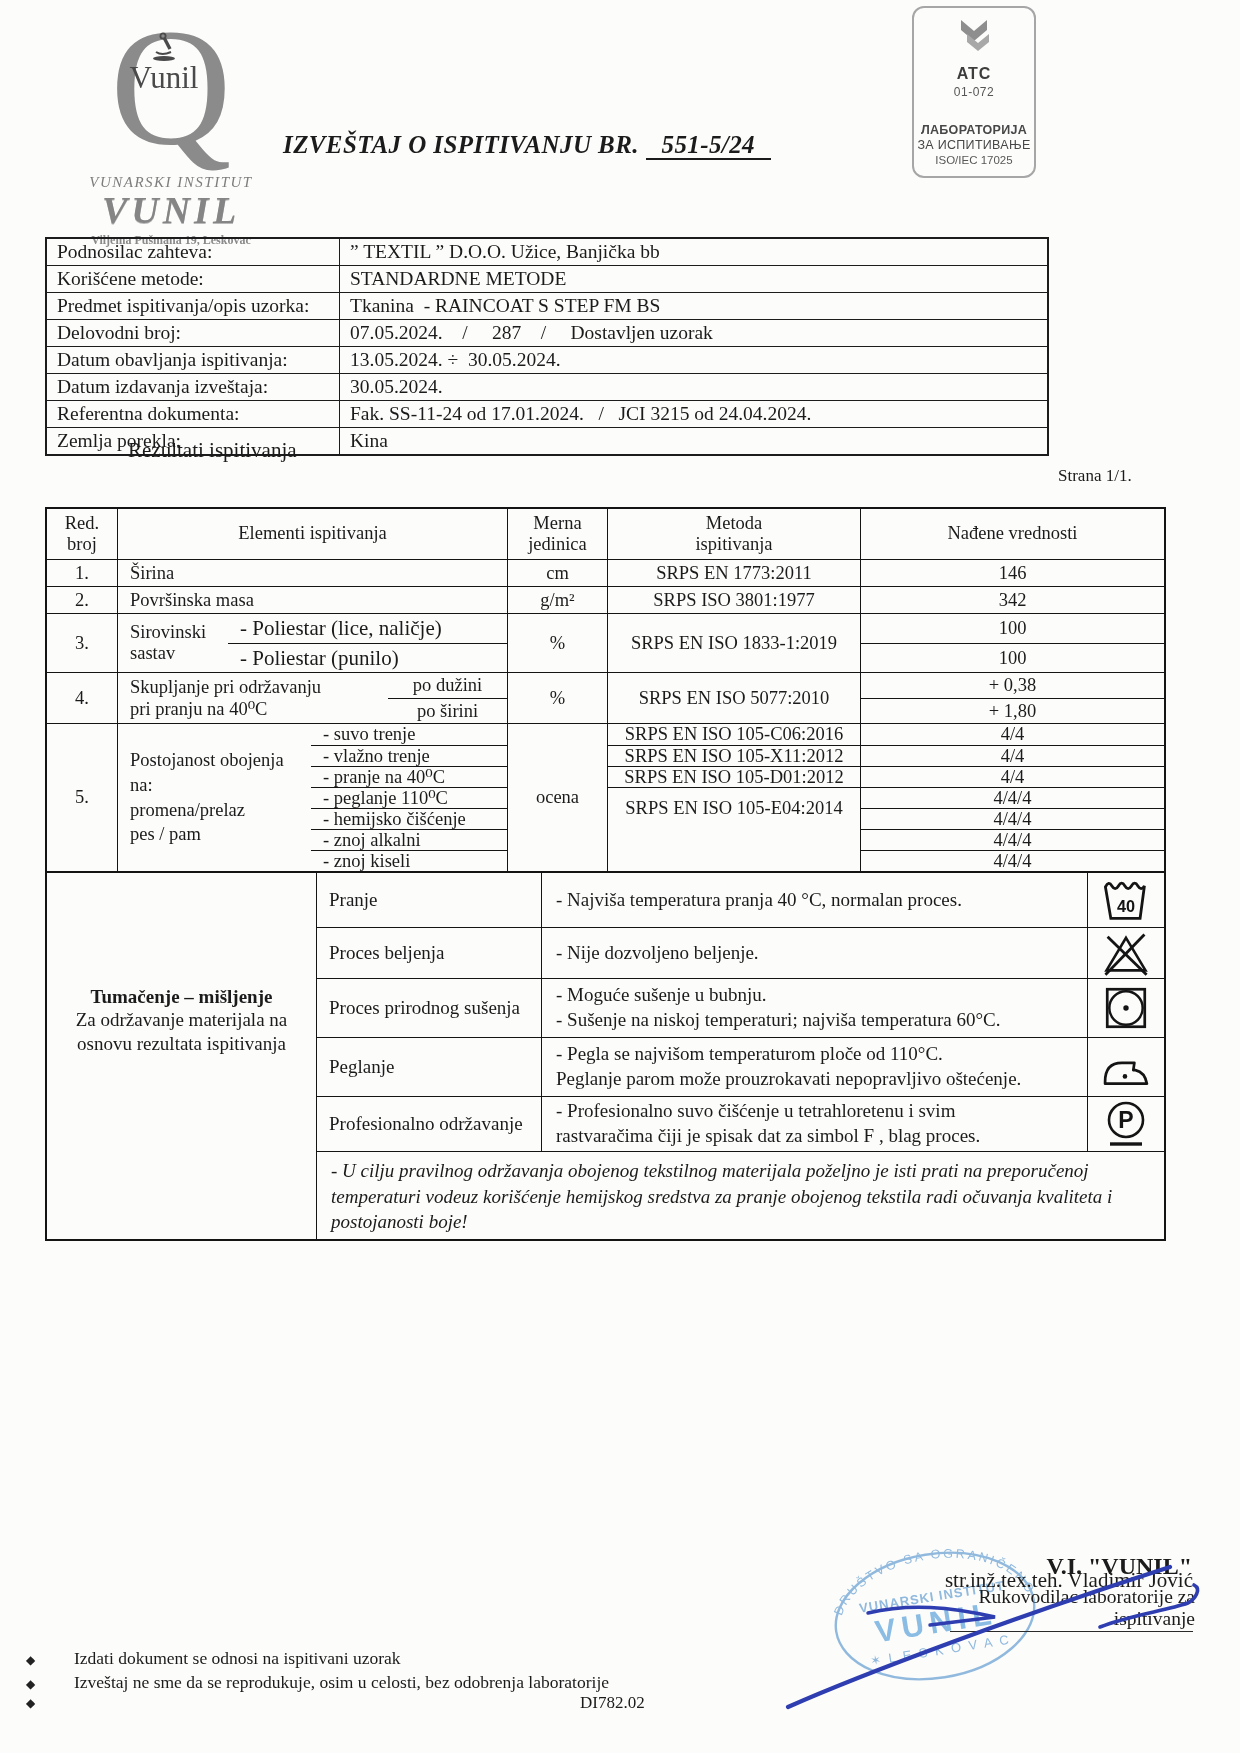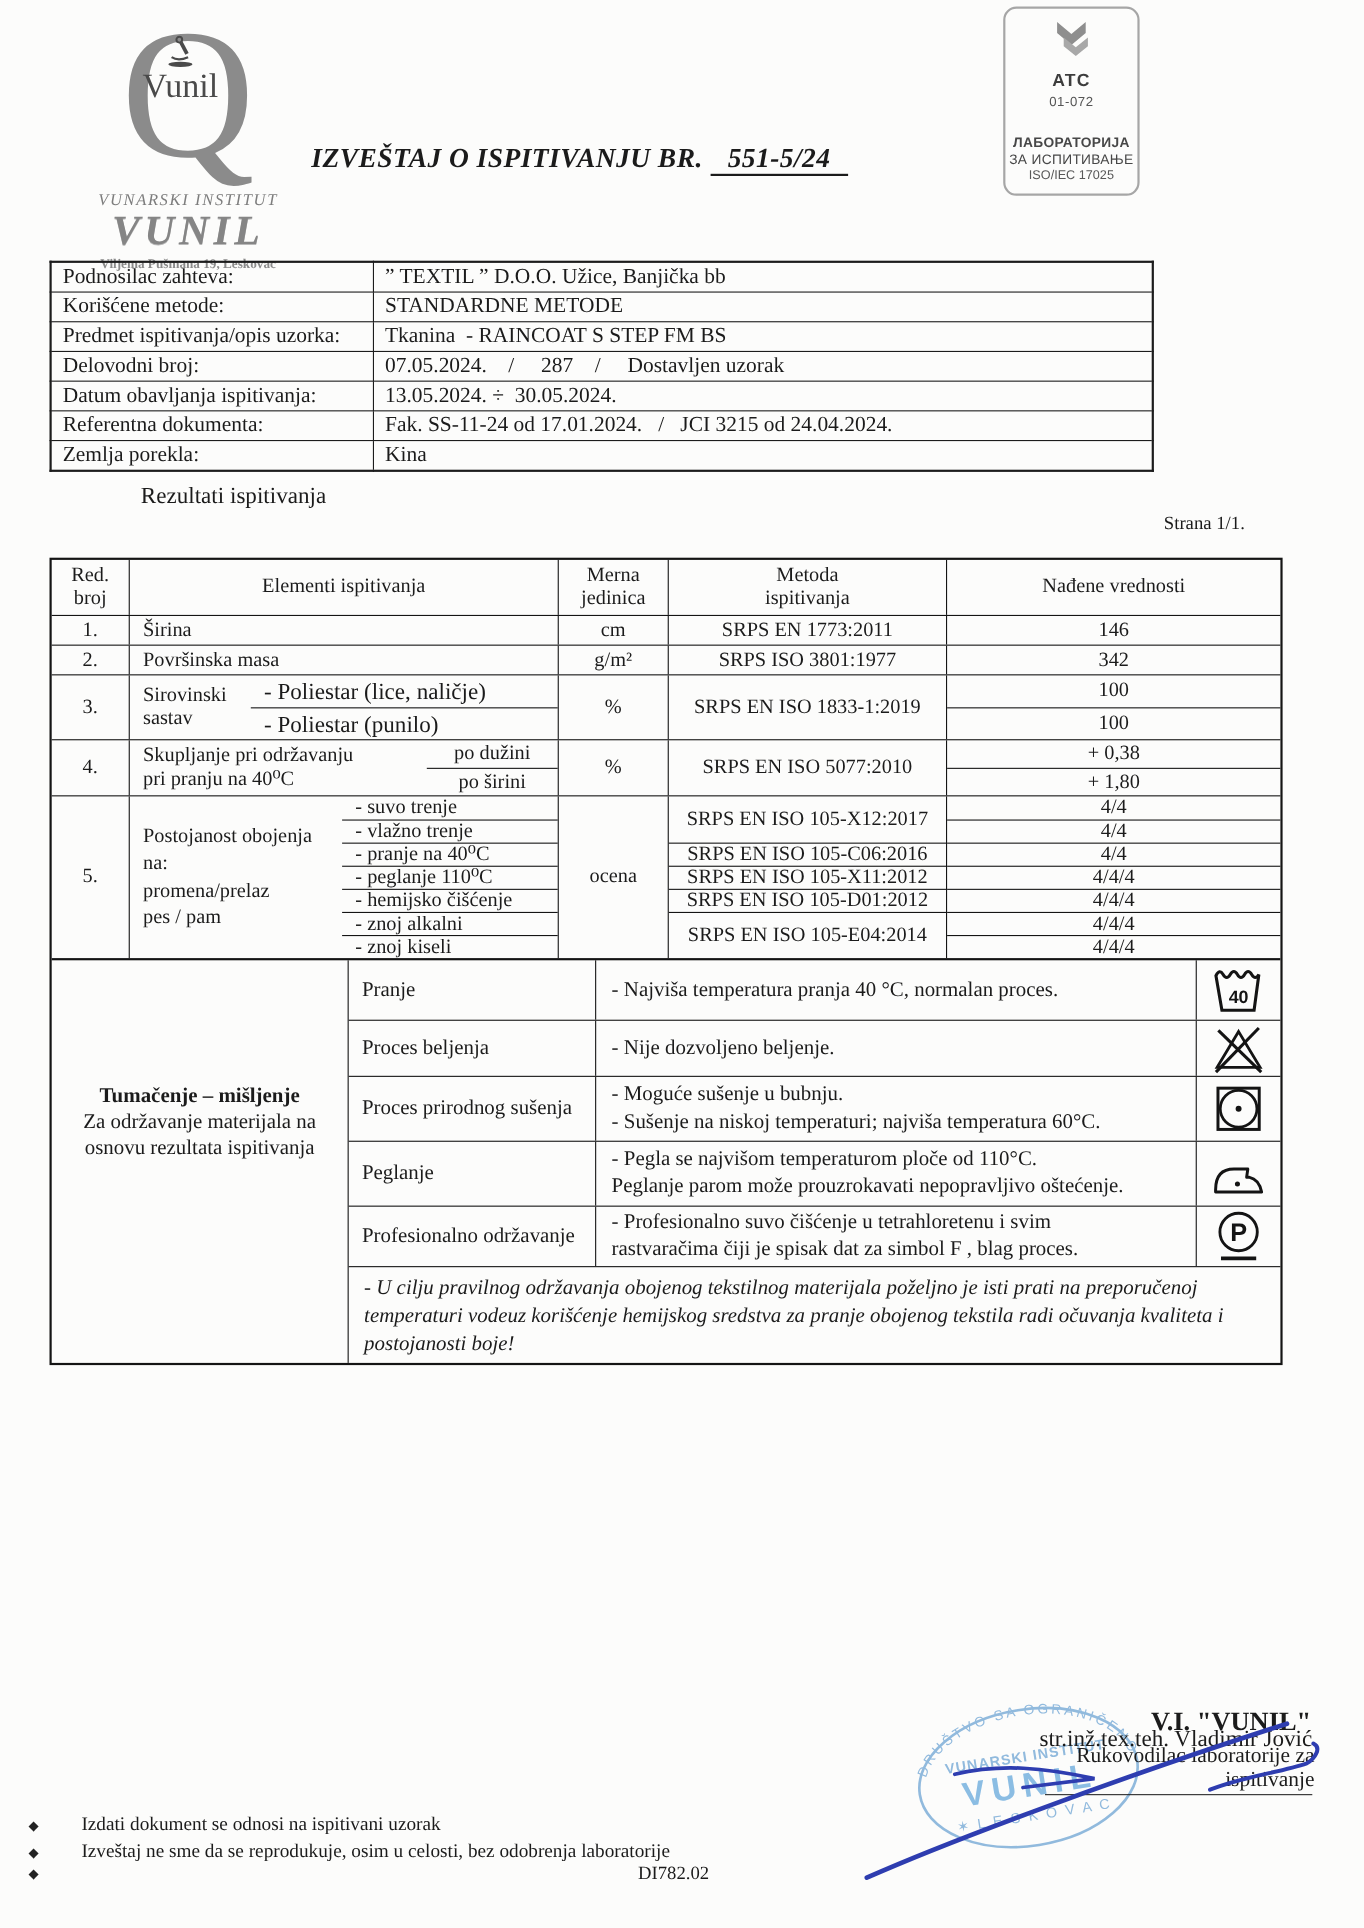--- a/index.html
+++ b/index.html
@@ -148,20 +148,24 @@
           <td class="ml">Predmet ispitivanja/opis uzorka:</td>
           <td>Tkanina  - RAINCOAT S STEP FM BS</td>
         </tr>
       <tr>
           <td class="ml">Delovodni broj:</td>
           <td>07.05.2024.    /     287    /     Dostavljen uzorak</td>
         </tr>
       <tr>
           <td class="ml">Datum obavljanja ispitivanja:</td>
           <td>13.05.2024. ÷  30.05.2024.</td>
+        </tr>
+      <tr>
+          <td class="ml">Datum izdavanja izveštaja:</td>
+          <td>30.05.2024.</td>
         </tr>
       <tr>
           <td class="ml">Referentna dokumenta:</td>
           <td>Fak. SS-11-24 od 17.01.2024.   /   JCI 3215 od 24.04.2024.</td>
         </tr>
       <tr>
           <td class="ml">Zemlja porekla:</td>
           <td>Kina</td>
         </tr>
     </tbody>
@@ -252,21 +256,20 @@
           <div class="leftal" style="height:21px">- pranje na 40⁰C</div>
           <div class="leftal" style="height:21px">- peglanje 110⁰C</div>
           <div class="leftal" style="height:21px">- hemijsko čišćenje</div>
           <div class="leftal" style="height:21px">- znoj alkalni</div>
           <div class="leftal" style="height:21px">- znoj  kiseli</div>
         </div>
       </div>
       <div class="rc w-unit bl">ocena</div>
       <div class="rc w-method bl split">
         <div class="stackcol" style="flex:1">
-          <div style="height:42px;justify-content:center">SRPS EN ISO 105-X12:2017</div>
           <div style="height:21px;justify-content:center">SRPS EN ISO 105-C06:2016</div>
           <div style="height:21px;justify-content:center">SRPS EN ISO 105-X11:2012</div>
           <div style="height:21px;justify-content:center">SRPS EN ISO 105-D01:2012</div>
           <div style="height:42px;justify-content:center">SRPS EN ISO 105-E04:2014</div>
         </div>
       </div>
       <div class="rc w-val bl split">
         <div class="stackcol" style="flex:1">
           <div style="height:21px;justify-content:center">4/4</div>
           <div style="height:21px;justify-content:center">4/4</div>

